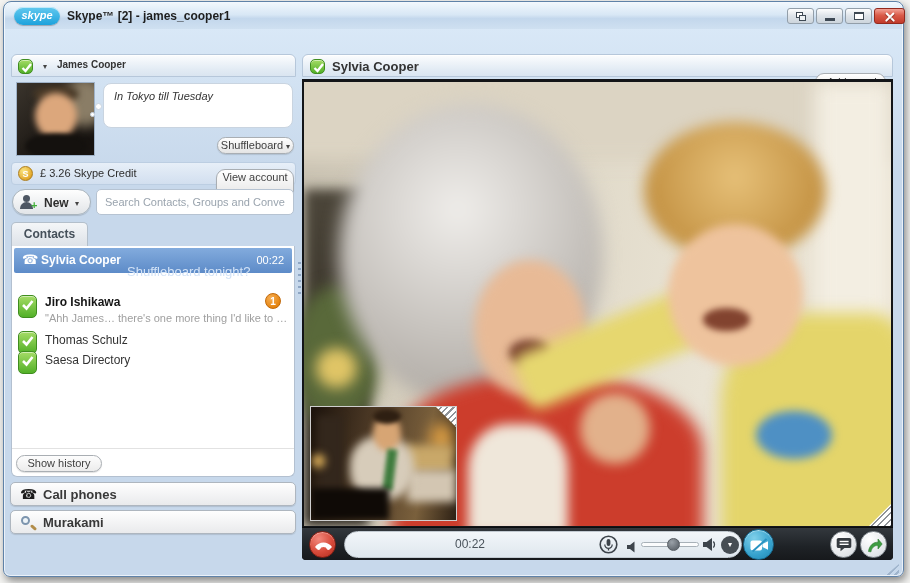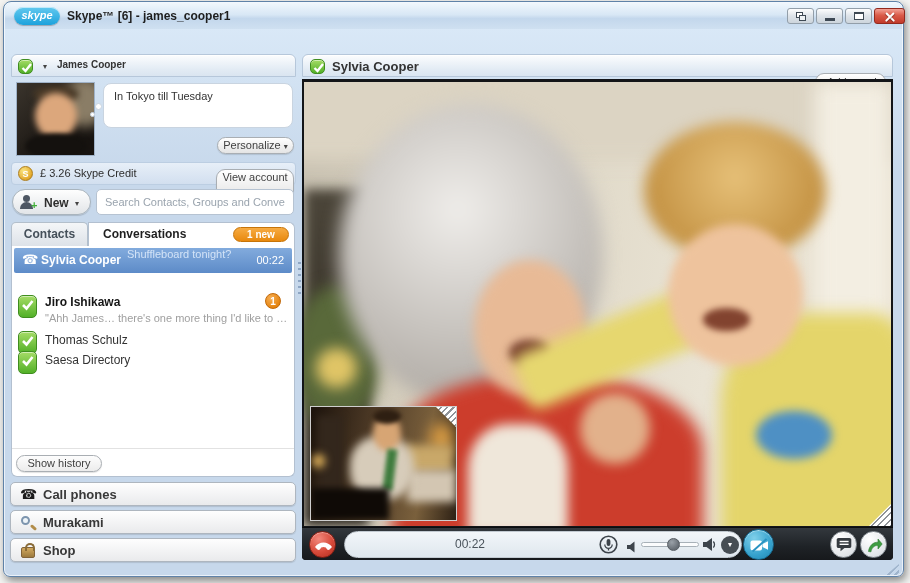--- a/index.html
+++ b/index.html
@@ -53,21 +53,21 @@
 
   .self-avatar { position:absolute; left:16px; top:82px; width:79px; height:74px; overflow:hidden;
     border:1px solid #9fb2c8; background:linear-gradient(135deg,#3a342c,#171310 70%); }
   .self-avatar .ph { position:absolute; border-radius:50%; }
   .av-face { left:18px; top:10px; width:42px; height:46px; background:#dca77c; filter:blur(3px); }
   .av-hair { left:16px; top:2px; width:46px; height:18px; background:#4a3a28; filter:blur(3px); }
   .av-shirt { left:8px; top:50px; width:62px; height:26px; background:#14110e; filter:blur(2px); border-radius:30%; }
   .av-wall { left:46px; top:-6px; width:44px; height:50px; background:#8a7d66; filter:blur(6px); }
 
   .mood-bubble { position:absolute; left:103px; top:83px; width:190px; height:45px; background:#fff;
-    border:1px solid #c9d4e0; border-radius:8px; }
+    border:1px solid #c9d4e0; border-radius:8px;font-style:italic; }
   .mood-text { position:absolute; left:10px; top:6px; font-size:11px; color:#333; }
   .tail-a { position:absolute; left:95px; top:103px; width:7px; height:7px; background:#fff; border:1px solid #c9d4e0; border-radius:50%; }
   .tail-b { position:absolute; left:90px; top:112px; width:5px; height:5px; background:#fff; border:1px solid #c9d4e0; border-radius:50%; }
   .personalize-btn { position:absolute; left:217px; top:137px; width:77px; height:17px; line-height:15px; }
 
   .credit-bar { position:absolute; left:11px; top:162px; width:285px; height:23px;
     border:1px solid #bccee2; border-radius:4px; background:linear-gradient(#e7eff8,#d2dfef); }
   .coin { position:absolute; left:6px; top:3px; width:15px; height:15px; border-radius:50%;
     background:radial-gradient(circle at 35% 30%,#fae582,#e3a92c 70%,#c08619); border:1px solid #ad7d1c;
     color:#fff; font-size:9px; font-weight:bold; text-align:center; line-height:14px; }
@@ -94,21 +94,21 @@
   .badge-new { position:absolute; left:144px; top:4px; width:56px; height:15px; border-radius:8px;
     background:linear-gradient(#f7ab42,#e8890e); border:1px solid #c77408; color:#fff; font-size:10px;
     font-weight:bold; text-align:center; line-height:14px; }
 
   .list-panel { position:absolute; left:11px; top:246px; width:284px; height:231px; background:#fff;
     border:1px solid #b3c0d0; border-top:none; border-radius:0 0 6px 6px; }
   .call-row { position:absolute; left:2px; top:2px; width:278px; height:25px; border-radius:2px;
     background:linear-gradient(#82abdd,#5d8bc8); }
   .cr-phone { position:absolute; left:8px; top:4px; color:#fff; font-size:13px; }
   .cr-name { position:absolute; left:27px; top:5px; color:#fff; font-weight:bold; font-size:12px; }
-  .cr-topic { position:absolute; left:113px; top:0; color:#d3e3f7; font-size:11px; }
+  .cr-topic { position:absolute; left:113px; top:16px; color:#d3e3f7; font-size:13px; }
   .cr-time { position:absolute; right:8px; top:6px; color:#fff; font-size:11px; }
   .today-divider { position:absolute; left:0; top:34px; width:100%; height:14px; display:flex; align-items:center; }
   .today-divider .line { flex:1; height:0; border-top:1px solid #d2d2d2; margin:0 8px; }
   .today-divider .txt { font-size:11px; color:#737373; }
   .jiro-icon { left:6px; top:49px; } .thomas-icon { left:6px; top:85px; } .saesa-icon { left:6px; top:105px; }
   .jiro-name { position:absolute; left:33px; top:49px; font-size:12px; font-weight:bold; color:#161616; }
   .jiro-badge { position:absolute; left:253px; top:47px; width:16px; height:16px; border-radius:50%;
     background:radial-gradient(circle at 35% 30%,#f6ae55,#e4820c 75%); border:1px solid #c2690a;
     color:#fff; font-size:10px; font-weight:bold; text-align:center; line-height:15px; }
   .jiro-preview { position:absolute; left:33px; top:66px; width:244px; font-size:11px; color:#9f9f9f;
@@ -218,21 +218,21 @@
     background:repeating-linear-gradient(#8ea6c4 0 2px,transparent 2px 6px); }
 </style>
 </head>
 <body>
 
 <div id="screen">
   <div class="window">
 
     <div class="titlebar">
       <div class="skype-logo">skype</div>
-      <div class="win-title">Skype™ [6] - james_cooper1</div>
+      <div class="win-title">Skype™ [2] - james_cooper1</div>
       <div class="winbtn compact">
         <div class="g-compact"></div>
         <div class="g-compact2"></div>
       </div>
       <div class="winbtn min">
         <div class="g-min"></div>
       </div>
       <div class="winbtn max">
         <div class="g-max"></div>
       </div>
@@ -261,21 +261,21 @@
     <div class="ph av-shirt"></div>
   </div>
 
   <div class="mood-bubble">
     <span class="mood-text">In Tokyo till Tuesday</span>
   </div>
   <div class="tail-a"></div>
   <div class="tail-b"></div>
 
   <div class="pillbtn personalize-btn">
-    <span>Personalize</span>
+    <span>Shuffleboard</span>
     <span class="caret">▾</span>
   </div>
 
   <div class="credit-bar">
     <div class="coin">S</div>
     <span class="credit-label">£ 3.26 Skype Credit</span>
     <div class="pillbtn view-account-btn">
       <span>View account</span>
     </div>
   </div>
@@ -285,24 +285,20 @@
     <div class="person-body"></div>
     <span class="person-plus">+</span>
     <span class="new-label">New</span>
     <span class="caret new-caret">▾</span>
   </div>
   <div class="search-box">
     <input type="text" placeholder="Search Contacts, Groups and Conver…" style="">
   </div>
 
   <div class="tab tab-contacts">Contacts</div>
-  <div class="tab tab-conversations">
-    <span>Conversations</span>
-    <div class="badge-new">1 new</div>
-  </div>
 
   <div class="list-panel">
     <div class="call-row">
       <span class="cr-phone">☎</span>
       <span class="cr-name">Sylvia Cooper</span>
       <span class="cr-topic">Shuffleboard tonight?</span>
       <span class="cr-time">00:22</span>
     </div>
 
     <div class="statusicon convrow jiro-icon">
@@ -332,24 +328,20 @@
     <div class="pillbtn show-history-btn">Show history</div>
   </div>
 
   <div class="section sec-callphones">
     <span class="sec-phone">☎</span>
     <span class="sec-label">Call phones</span>
   </div>
   <div class="section sec-directory">
     <span class="mag"></span>
     <span class="sec-label">Murakami</span>
-  </div>
-  <div class="section sec-shop">
-    <span class="bag"></span>
-    <span class="sec-label">Shop</span>
   </div>
 
   <div class="pane-divider"></div>
   <div class="pane-grip"></div>
   <div class="grip"></div>
 
   <div class="conv-header hdrbar">
     <div class="statusicon">
       <svg width="15" height="15">
           <path d="M3.5 8l3 3 5.5-7" stroke="#fff" stroke-width="2.4" fill="none"></path>

